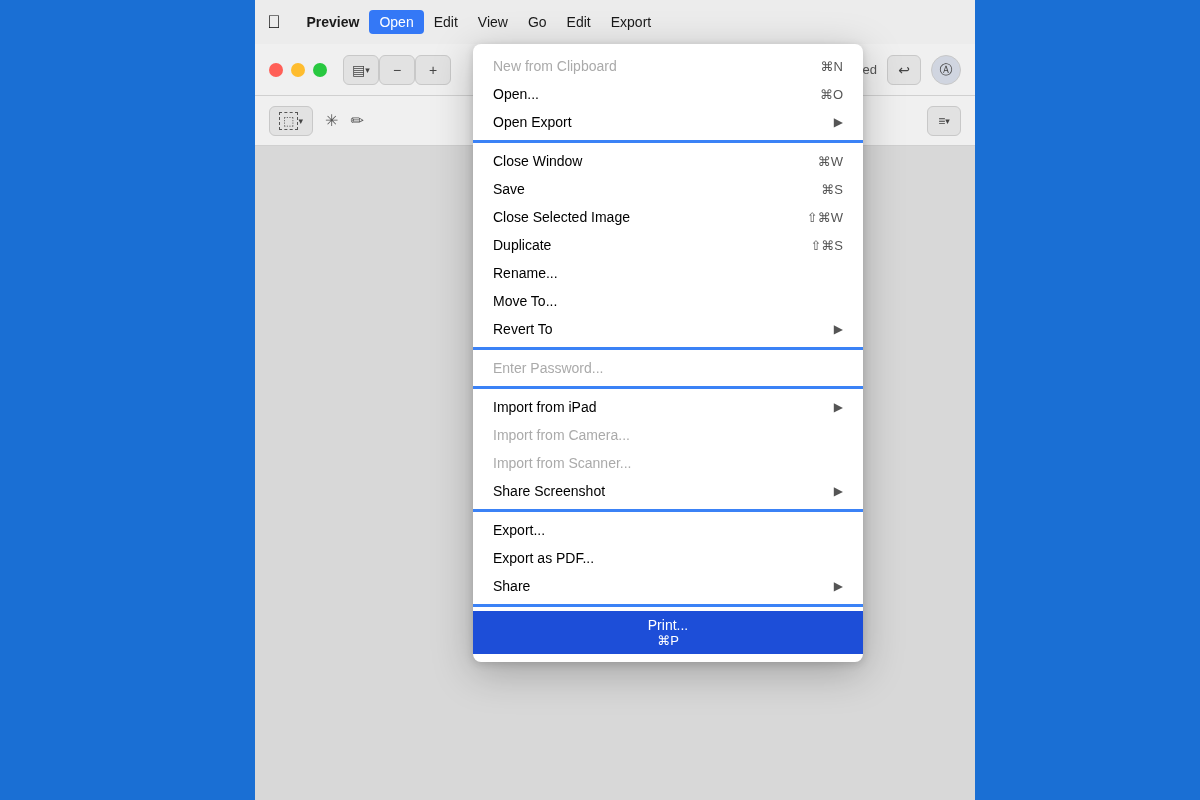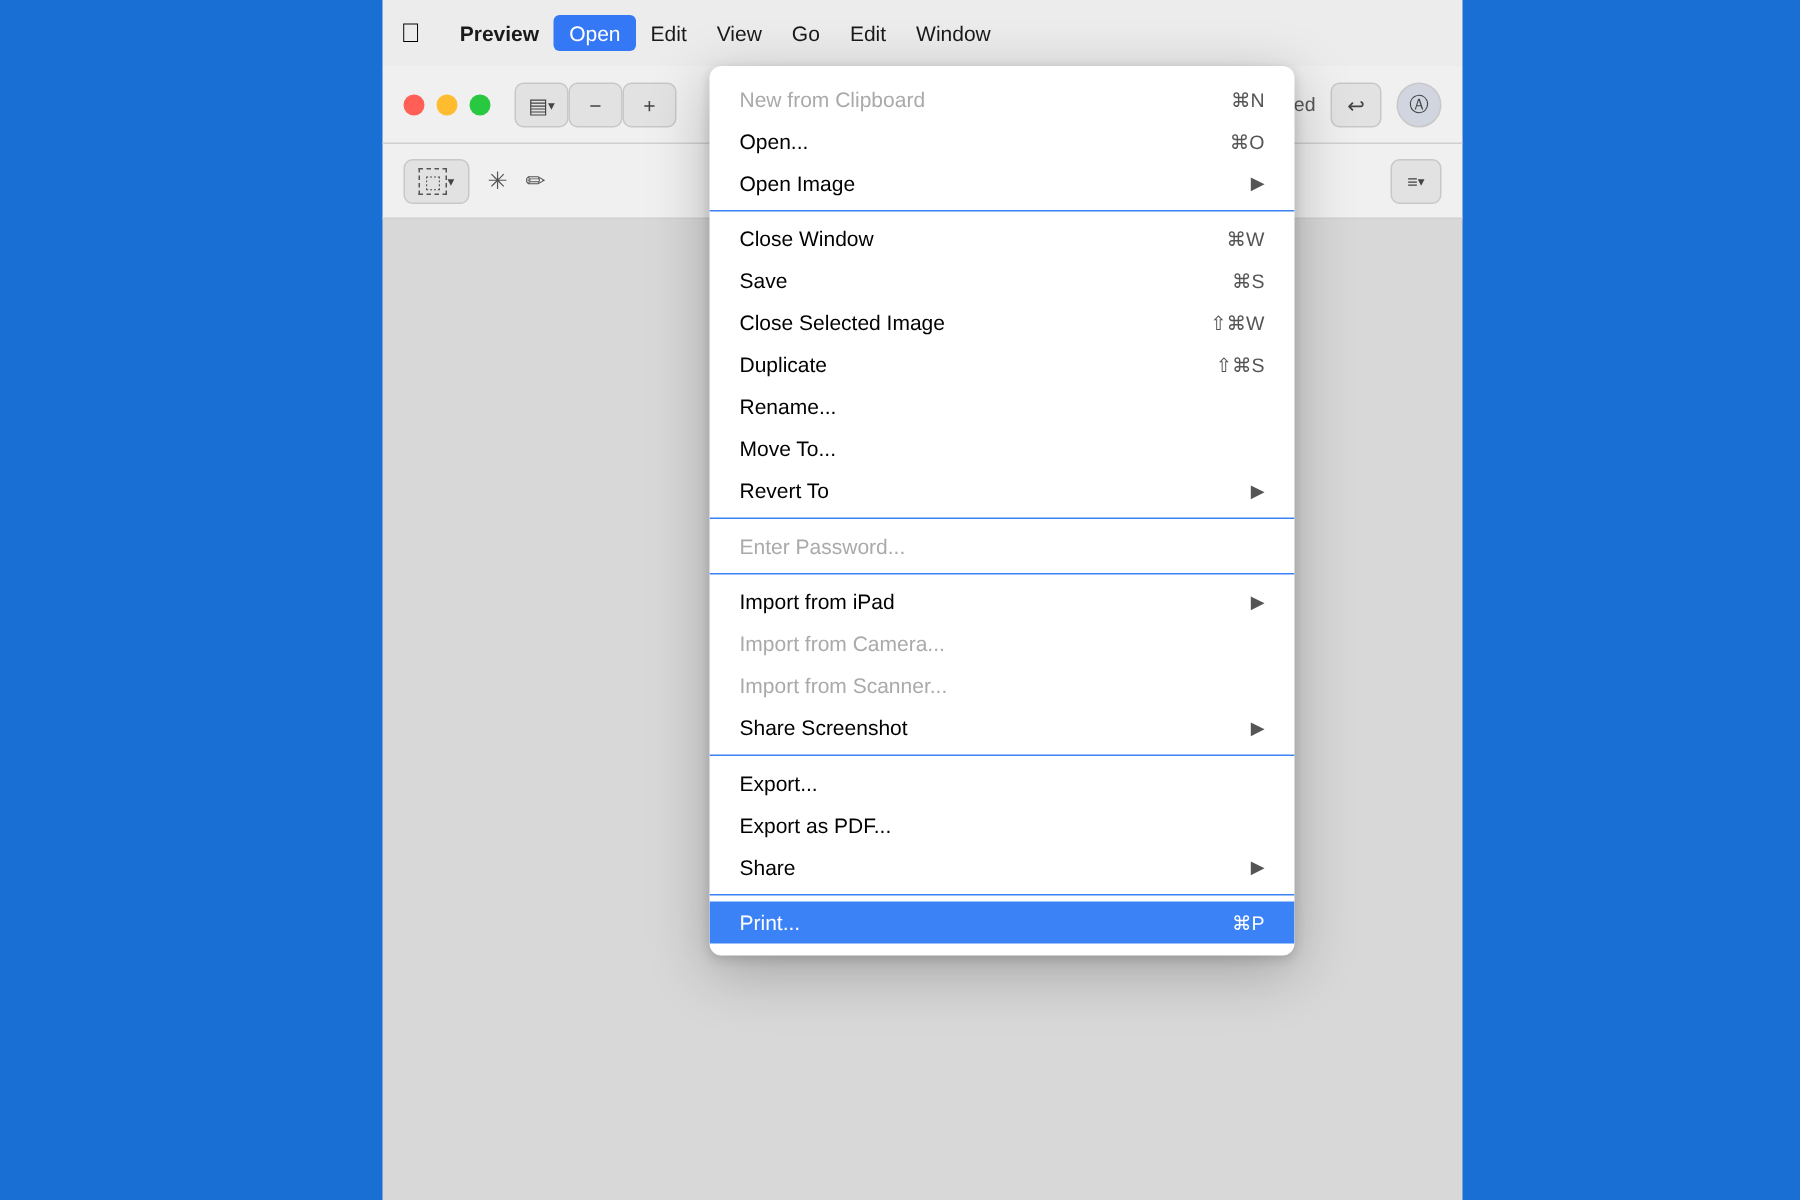--- a/index.html
+++ b/index.html
@@ -166,42 +166,43 @@
       z-index: 200;
       padding: 6px 0;
       overflow: hidden;
     }
 
     .menu-section {
       padding: 2px 0;
     }
 
     .menu-section + .menu-section {
-      border-top: 1px solid #3b82f6;
+      border-top: 3px solid #3b82f6;
       margin-top: 2px;
       padding-top: 4px;
     }
 
     .menu-row {
       display: flex;
       align-items: center;
       justify-content: space-between;
       padding: 6px 20px;
       cursor: pointer;
       min-height: 28px;
     }
 
     .menu-row.disabled {
       color: #aaa;
       cursor: default;
     }
 
     .menu-row.highlighted {
-      background: #3b82f6;
+      background: #1d4ed8;
       color: white;
+      flex-direction: column;
     }
 
     .menu-row.highlighted .shortcut {
       color: white;
     }
 
     .menu-label {
       font-size: 14px;
     }
 
@@ -224,21 +225,21 @@
 <div class="window-container">
 
   <div class="menu-bar">
     <span class="apple-menu"></span>
     <span class="menu-item-label preview">Preview</span>
     <span class="menu-item-label active">Open</span>
     <span class="menu-item-label">Edit</span>
     <span class="menu-item-label">View</span>
     <span class="menu-item-label">Go</span>
     <span class="menu-item-label">Edit</span>
-    <span class="menu-item-label">Window</span>
+    <span class="menu-item-label">Export</span>
   </div>
 
   <div class="window-chrome">
     <div class="traffic-lights">
       <div class="traffic-light close"></div>
       <div class="traffic-light minimize"></div>
       <div class="traffic-light maximize"></div>
     </div>
 
     <div class="toolbar-btn">
@@ -286,21 +287,21 @@
     <div class="menu-section">
       <div class="menu-row disabled">
         <span class="menu-label">New from Clipboard</span>
         <span class="shortcut">⌘N</span>
       </div>
       <div class="menu-row">
         <span class="menu-label">Open...</span>
         <span class="shortcut">⌘O</span>
       </div>
       <div class="menu-row">
-        <span class="menu-label">Open Image</span>
+        <span class="menu-label">Open Export</span>
         <span class="arrow">▶</span>
       </div>
     </div>
 
     <div class="menu-section">
       <div class="menu-row">
         <span class="menu-label">Close Window</span>
         <span class="shortcut">⌘W</span>
       </div>
       <div class="menu-row">

